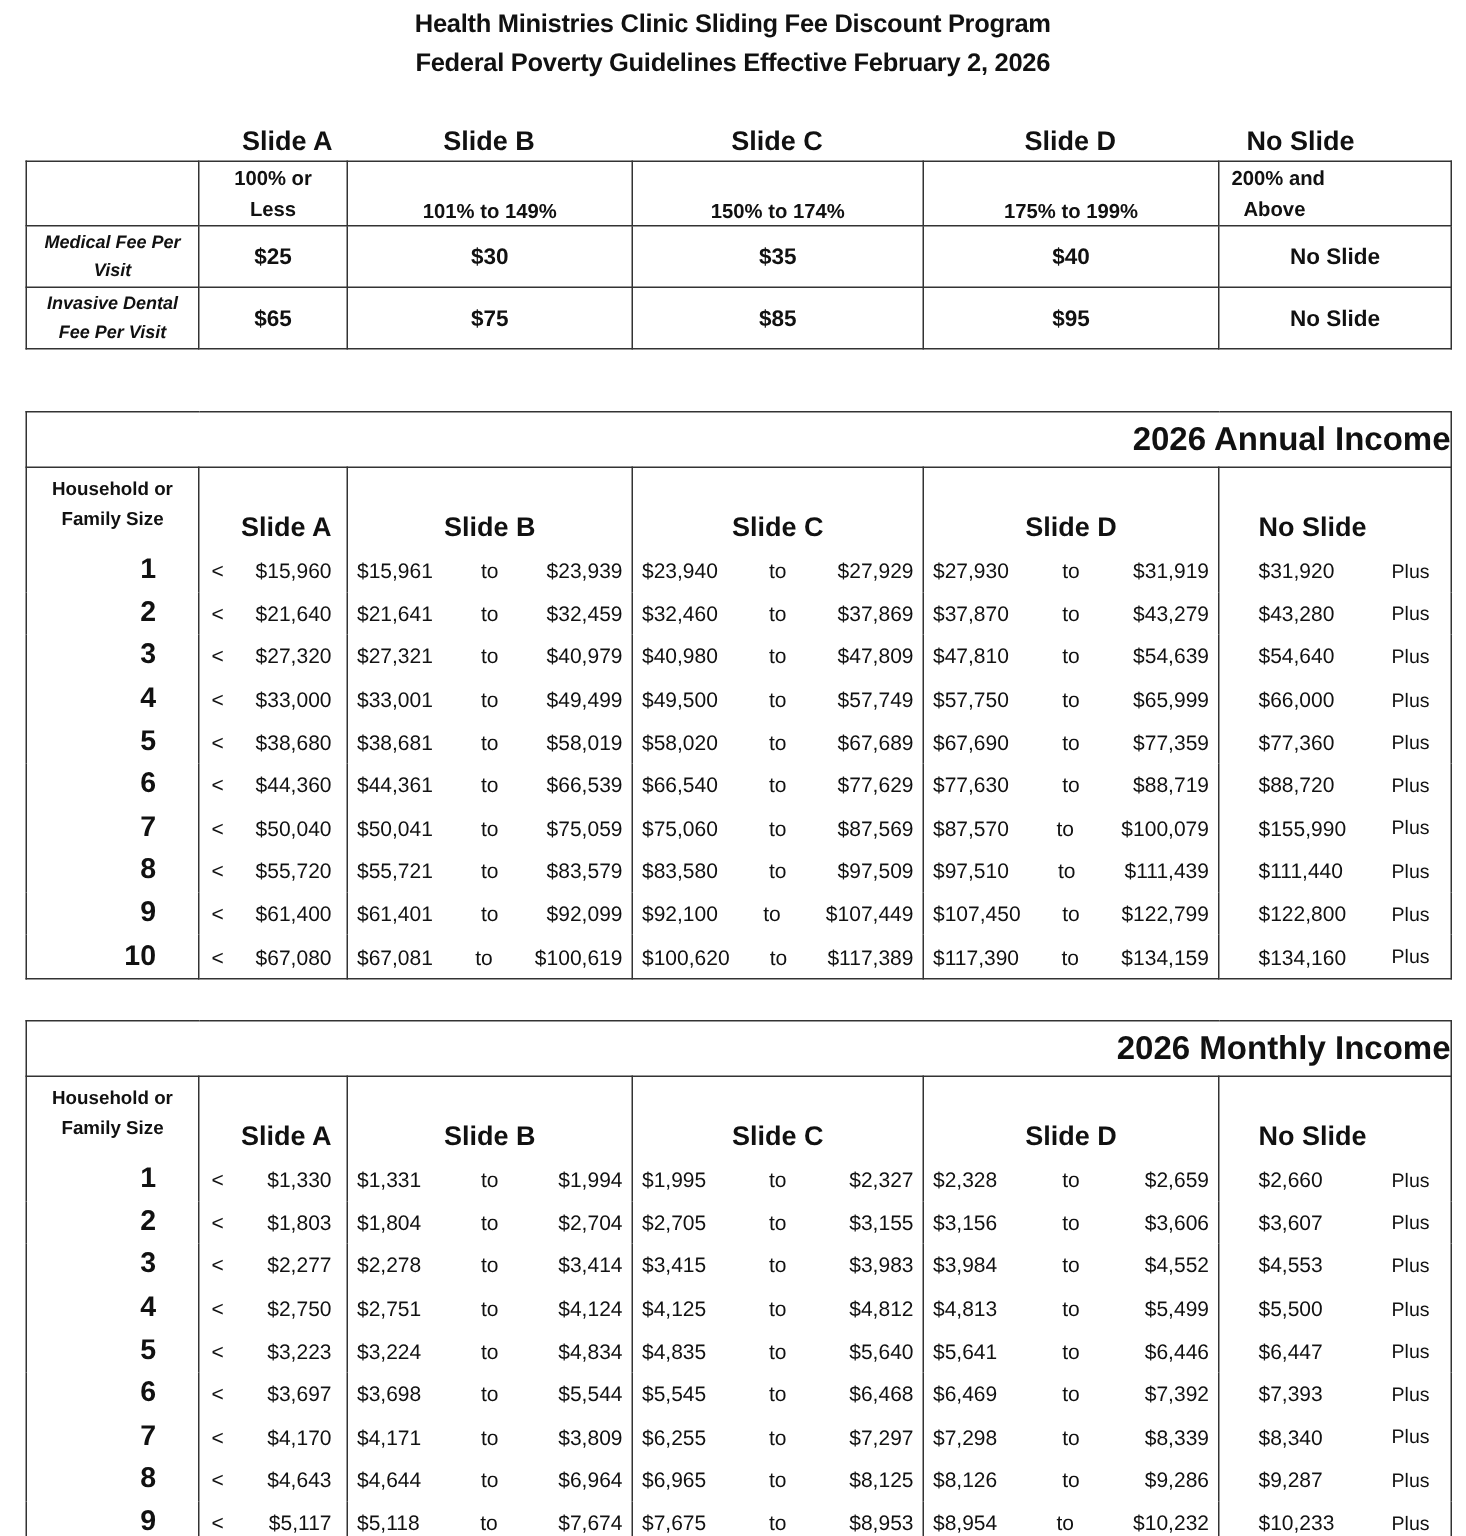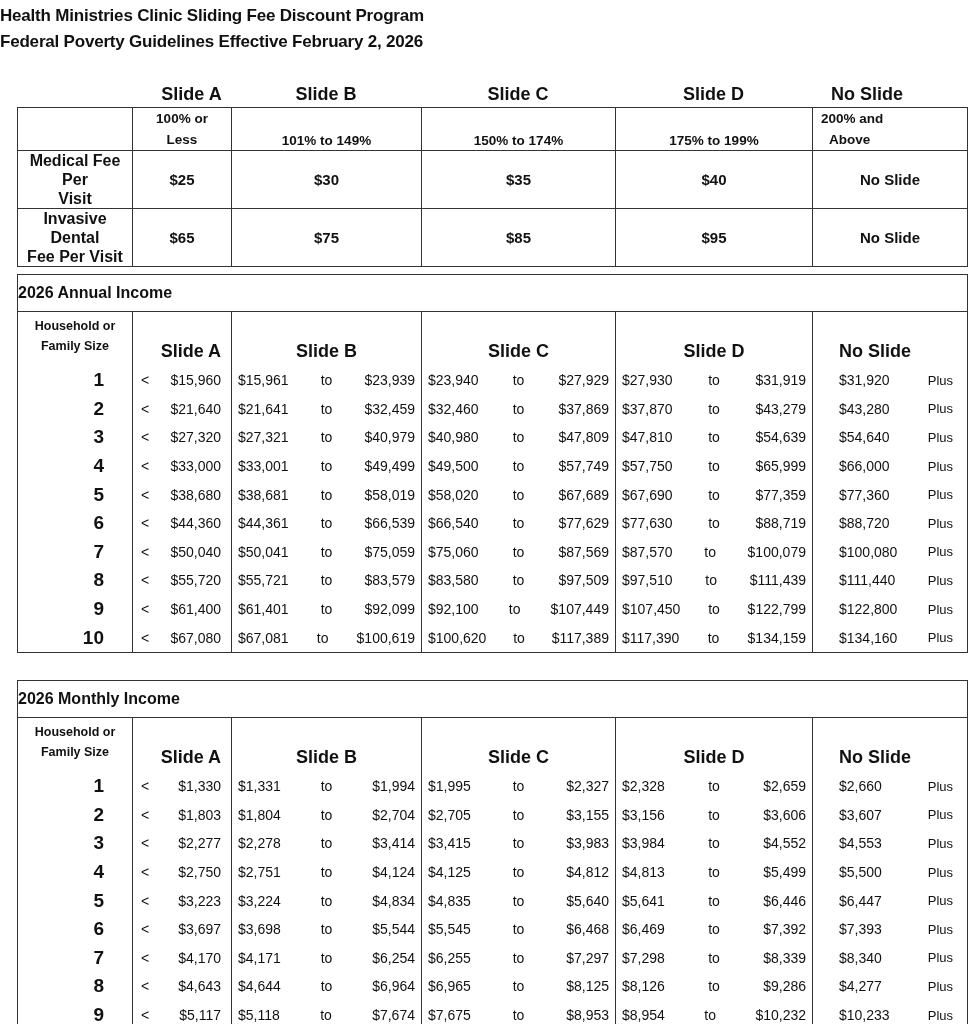--- a/index.html
+++ b/index.html
@@ -1,39 +1,39 @@
 <!DOCTYPE html>
 <html><head>
 <meta charset="utf-8">
 <style>
   html, body { margin:0; padding:0; background:#ffffff; }
   body { width:977px; height:1024px; position:relative; overflow:hidden;
          font-family:"Liberation Sans", "DejaVu Sans", sans-serif; color:#111; }
-  .title { position:absolute; left:0; width:977px; 
+  .title { position:absolute; left:0; width:977px; text-align:center;
            font-weight:bold; font-size:17px; letter-spacing:-0.2px; }
   .t1 { top:6px; } .t2 { top:32px; }
 
   .toplabels { position:absolute; top:84px; left:0; width:977px; height:24px; }
   .toplabels span { position:absolute; font-weight:bold; font-size:18px; text-align:center; }
 
   table { border-collapse:collapse; position:absolute; left:17px; width:950px; table-layout:fixed; }
   td { padding:0; }
 
   
   #fee { top:107px; }
   #fee td { border:1.5px solid #333; text-align:center; font-weight:bold; vertical-align:middle; }
   #fee tr.pct td { height:40px; font-size:13.5px; }
   #fee tr.pct td.wrap { line-height:21px; vertical-align:bottom; }
   #fee tr.pct td.lowlabel { vertical-align:bottom; padding-bottom:2px; }
   #fee tr.fee td { height:40px; font-size:15px; }
-  #fee tr.fee td.rowlabel { font-size:16px; line-height:19px; }
+  #fee tr.fee td.rowlabel { font-size:12px; line-height:19px;font-style:italic; }
 
   
   .inc td { font-size:14px; }
-  .inc .sec td { border:1.5px solid #333; height:36px; text-align:left; font-weight:bold; font-size:16px; }
+  .inc .sec td { border:1.5px solid #333; height:36px; text-align:right; font-weight:bold; font-size:22px; }
   .inc .hdr td { border-left:1.5px solid #333; border-right:1.5px solid #333; border-top:1.5px solid #333; height:50px; vertical-align:bottom; font-weight:bold; text-align:center; font-size:18px; padding-bottom:4px; }
   .inc .hdr td.hh { font-size:12.5px; line-height:20px; vertical-align:top; padding-top:4px; padding-bottom:0; }
   .inc .row td { height:28.6px; vertical-align:middle; }
   .inc td.b { border-left:1.5px solid #333; border-right:1.5px solid #333; }
   .inc tr.last td { border-bottom:1.5px solid #333; }
   .size { text-align:right; padding-right:28px !important; font-weight:bold; font-size:19px !important; }
   .cell { display:flex; align-items:center; justify-content:space-between; padding:0 6px; }
   .cell.a { padding:0 10px 0 8px; }
   .cell .to { width:40px; text-align:center; }
   .cell.ns { padding:0 14px 0 26px; }
@@ -372,21 +372,21 @@
         </td>
         <td class="b">
           <div class="cell">
             <span>$87,570</span>
             <span class="to">to</span>
             <span>$100,079</span>
           </div>
         </td>
         <td class="b">
           <div class="cell ns">
-            <span>$100,080</span>
+            <span>$155,990</span>
             <span class="plus">Plus</span>
           </div>
         </td>
       </tr>
       <tr class="row">
         <td class="b size">8</td>
         <td class="b">
           <div class="cell a">
             <span>&lt;</span>
             <span>$55,720</span>
@@ -742,21 +742,21 @@
         <td class="b">
           <div class="cell a">
             <span>&lt;</span>
             <span>$4,170</span>
           </div>
         </td>
         <td class="b">
           <div class="cell">
             <span>$4,171</span>
             <span class="to">to</span>
-            <span>$6,254</span>
+            <span>$3,809</span>
           </div>
         </td>
         <td class="b">
           <div class="cell">
             <span>$6,255</span>
             <span class="to">to</span>
             <span>$7,297</span>
           </div>
         </td>
         <td class="b">
@@ -797,21 +797,21 @@
         </td>
         <td class="b">
           <div class="cell">
             <span>$8,126</span>
             <span class="to">to</span>
             <span>$9,286</span>
           </div>
         </td>
         <td class="b">
           <div class="cell ns">
-            <span>$4,277</span>
+            <span>$9,287</span>
             <span class="plus">Plus</span>
           </div>
         </td>
       </tr>
       <tr class="row">
         <td class="b size">9</td>
         <td class="b">
           <div class="cell a">
             <span>&lt;</span>
             <span>$5,117</span>

